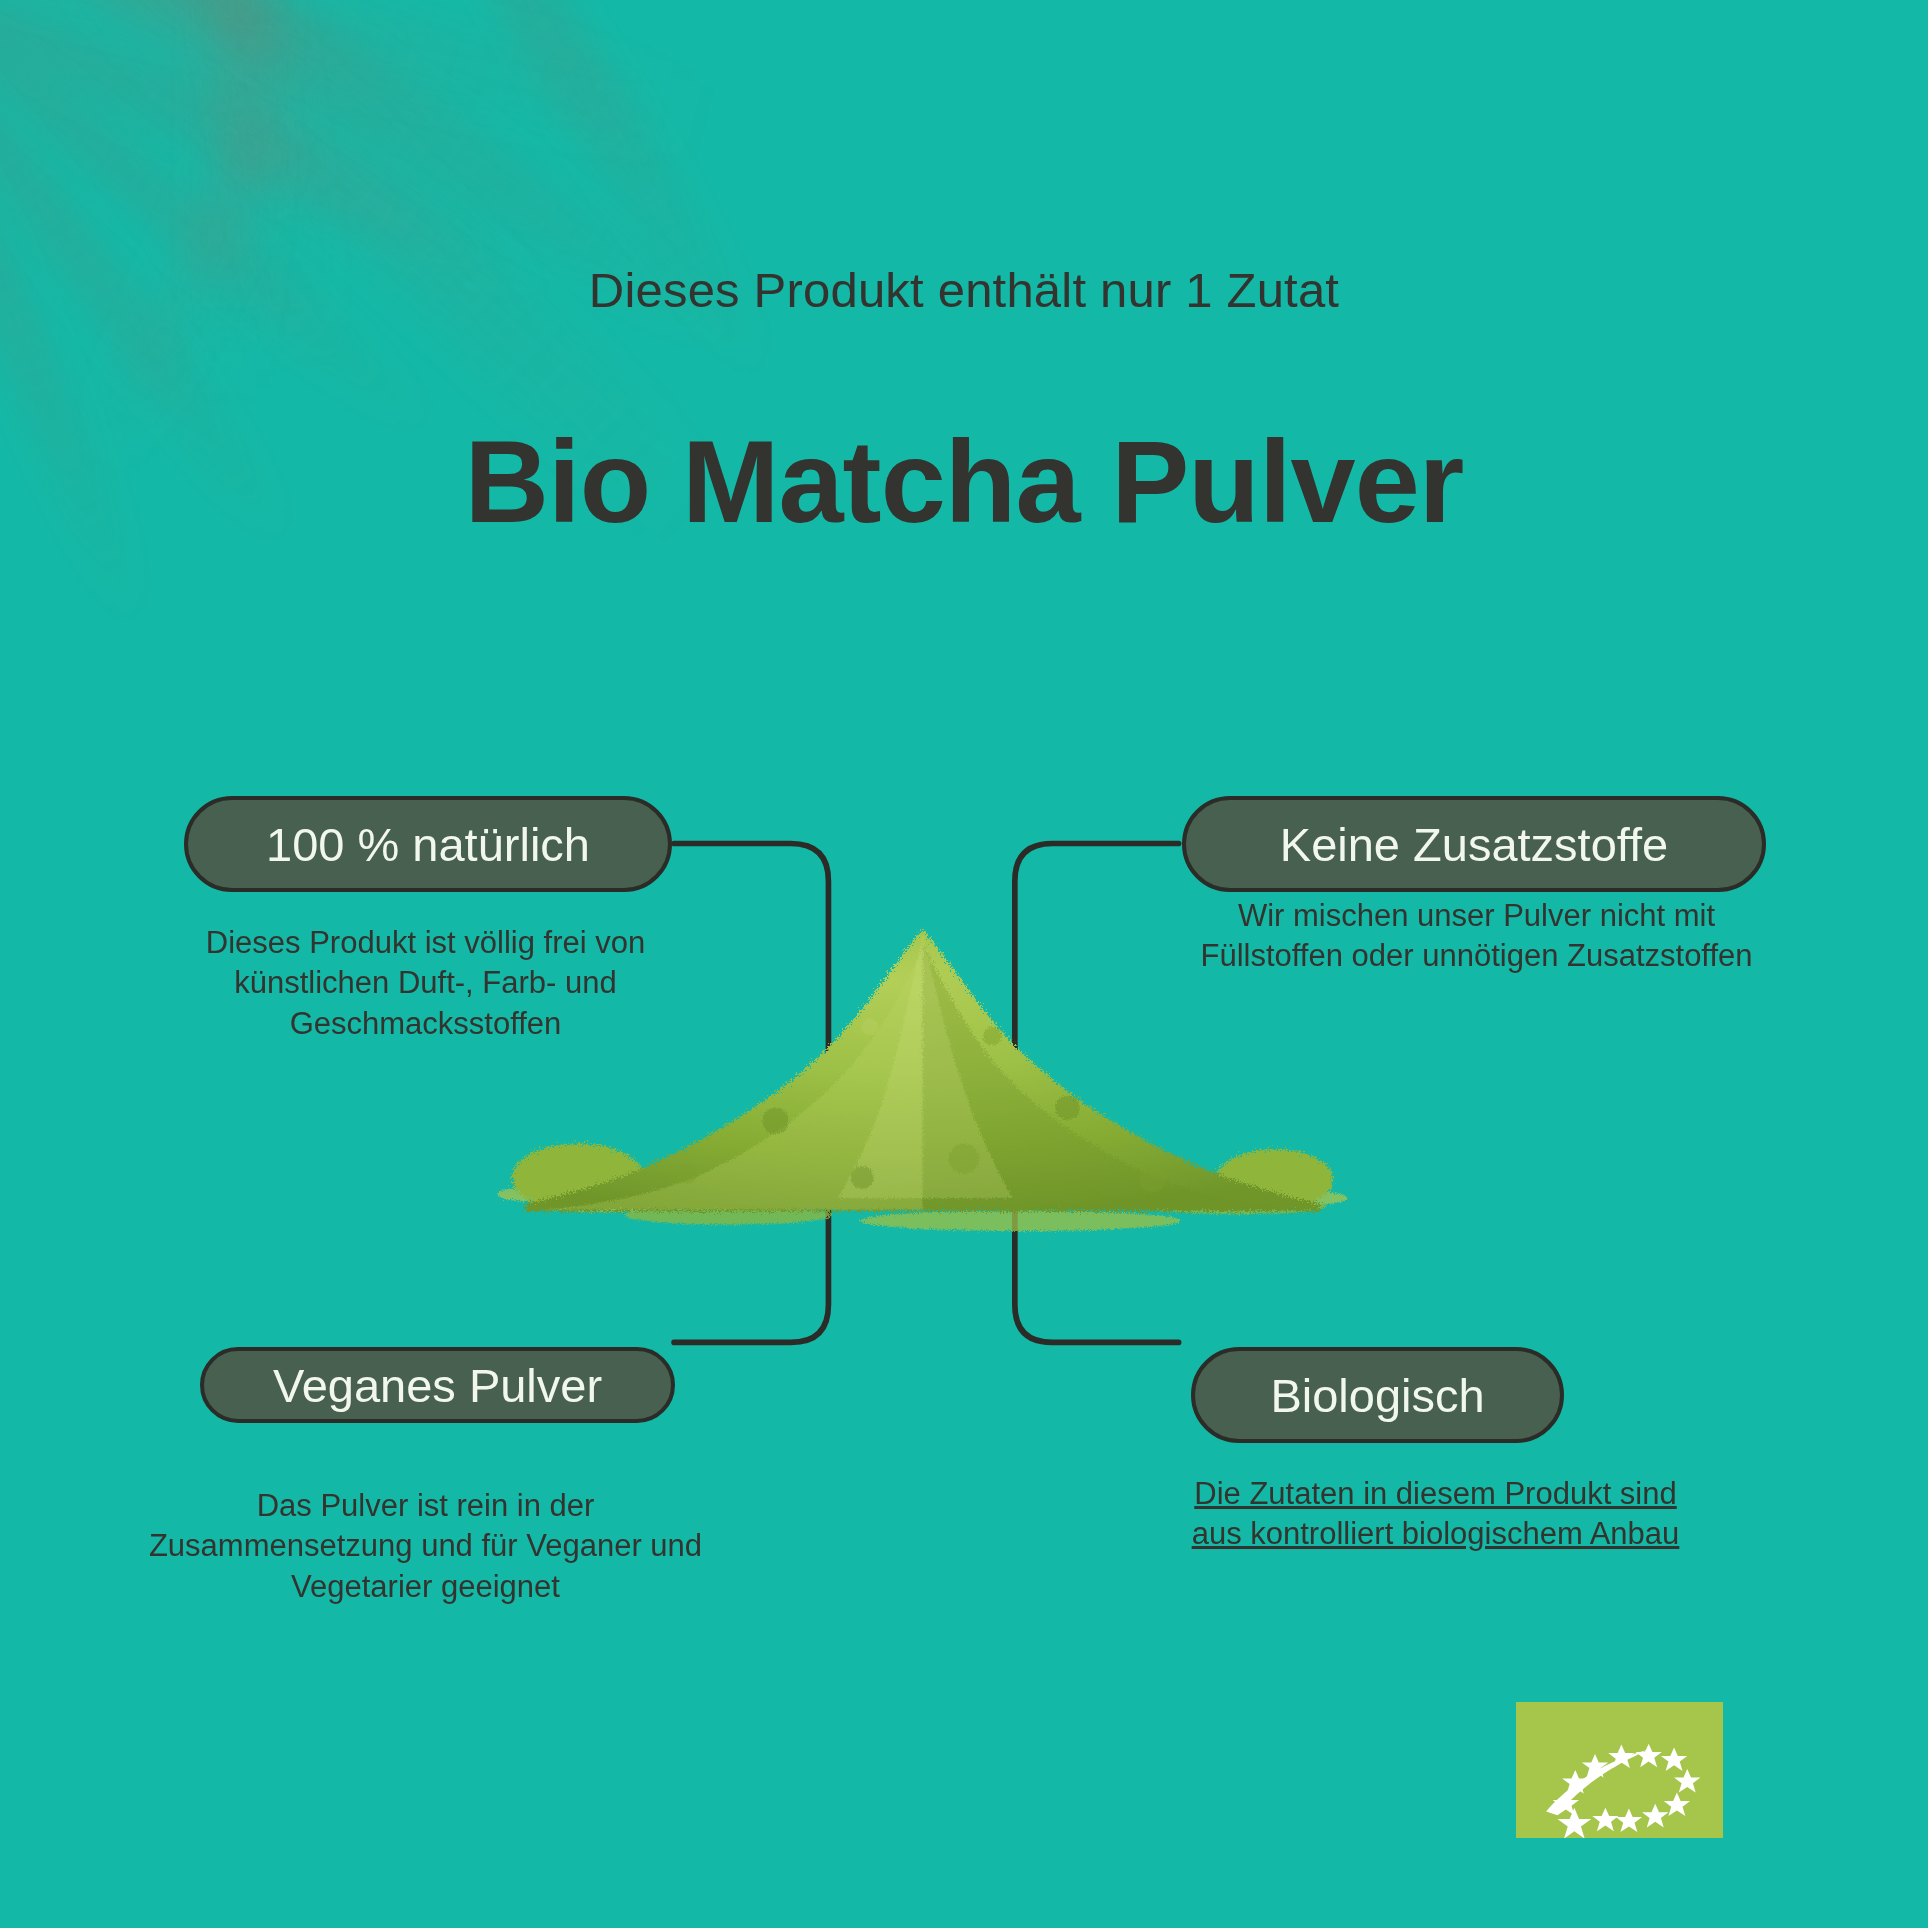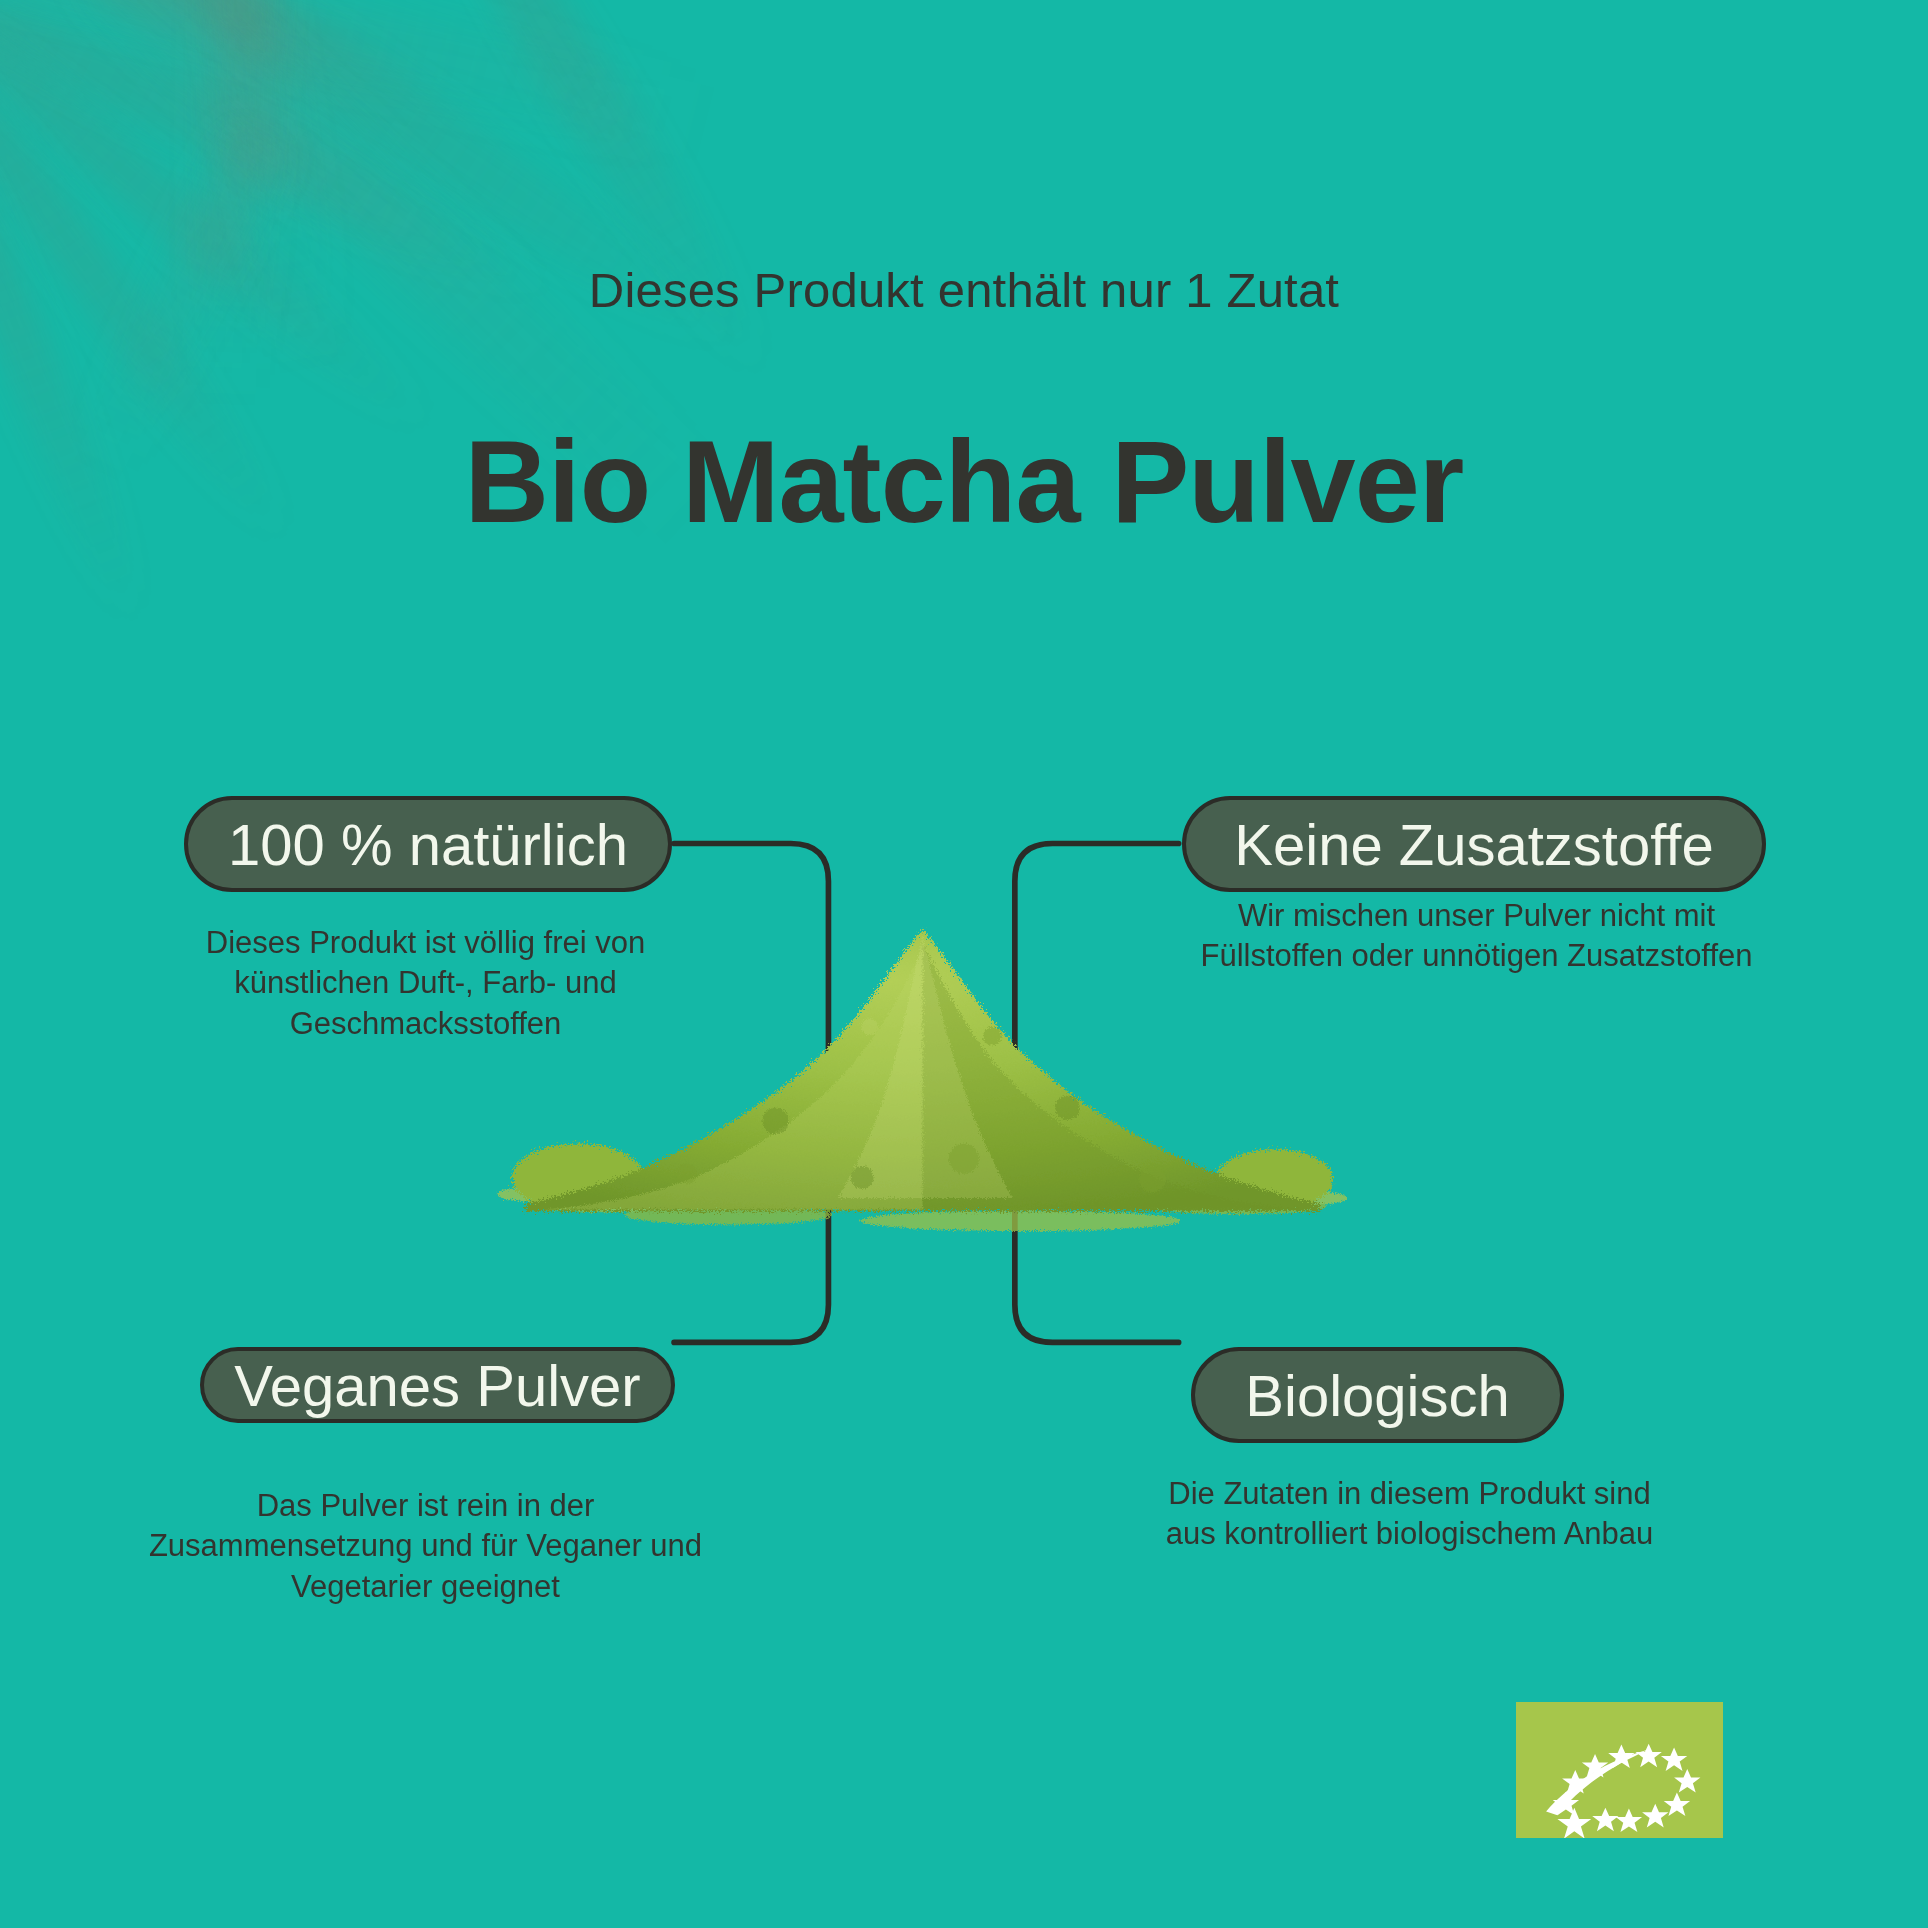--- a/index.html
+++ b/index.html
@@ -92,21 +92,21 @@
   .pill {
     position: absolute;
     display: flex;
     align-items: center;
     justify-content: center;
     box-sizing: border-box;
     background: #47604f;
     border: 4.7px solid #2b2c27;
     border-radius: 941px;
     color: #f2f7ec;
-    font-size: 58px;
+    font-size: 47px;
     white-space: nowrap;
     z-index: 5;
   }
   .desc {
     position: absolute;
     text-align: center;
     font-size: 31px;
     line-height: 1.30;
     color: #33342f;
     z-index: 5;
@@ -116,21 +116,21 @@
   #pill-natural   { left: 184px;  top: 796px;  width: 488px; height: 96px; }
   #desc-natural   { left: 143px;  top: 923px;  width: 565px; }
 
   #pill-additives { left: 1182px; top: 796px;  width: 584px; height: 96px; }
   #desc-additives { left: 1175px; top: 896px;  width: 603px; }
 
   #pill-vegan     { left: 200px;  top: 1347px; width: 475px; height: 76px; }
   #desc-vegan     { left: 143px;  top: 1486px; width: 565px; }
 
   #pill-organic   { left: 1191px; top: 1347px; width: 373px; height: 96px; justify-content: center; }
-  #desc-organic   { left: 1146px; top: 1474px; width: 527px; }
+  #desc-organic   { left: 1172px; top: 1474px; width: 527px; text-decoration: underline; }
 
   
   #eu-logo {
     position: absolute;
     left: 1516px;
     top: 1702px;
     width: 207px;
     height: 136px;
     background: #a6c64b;
     z-index: 5;

